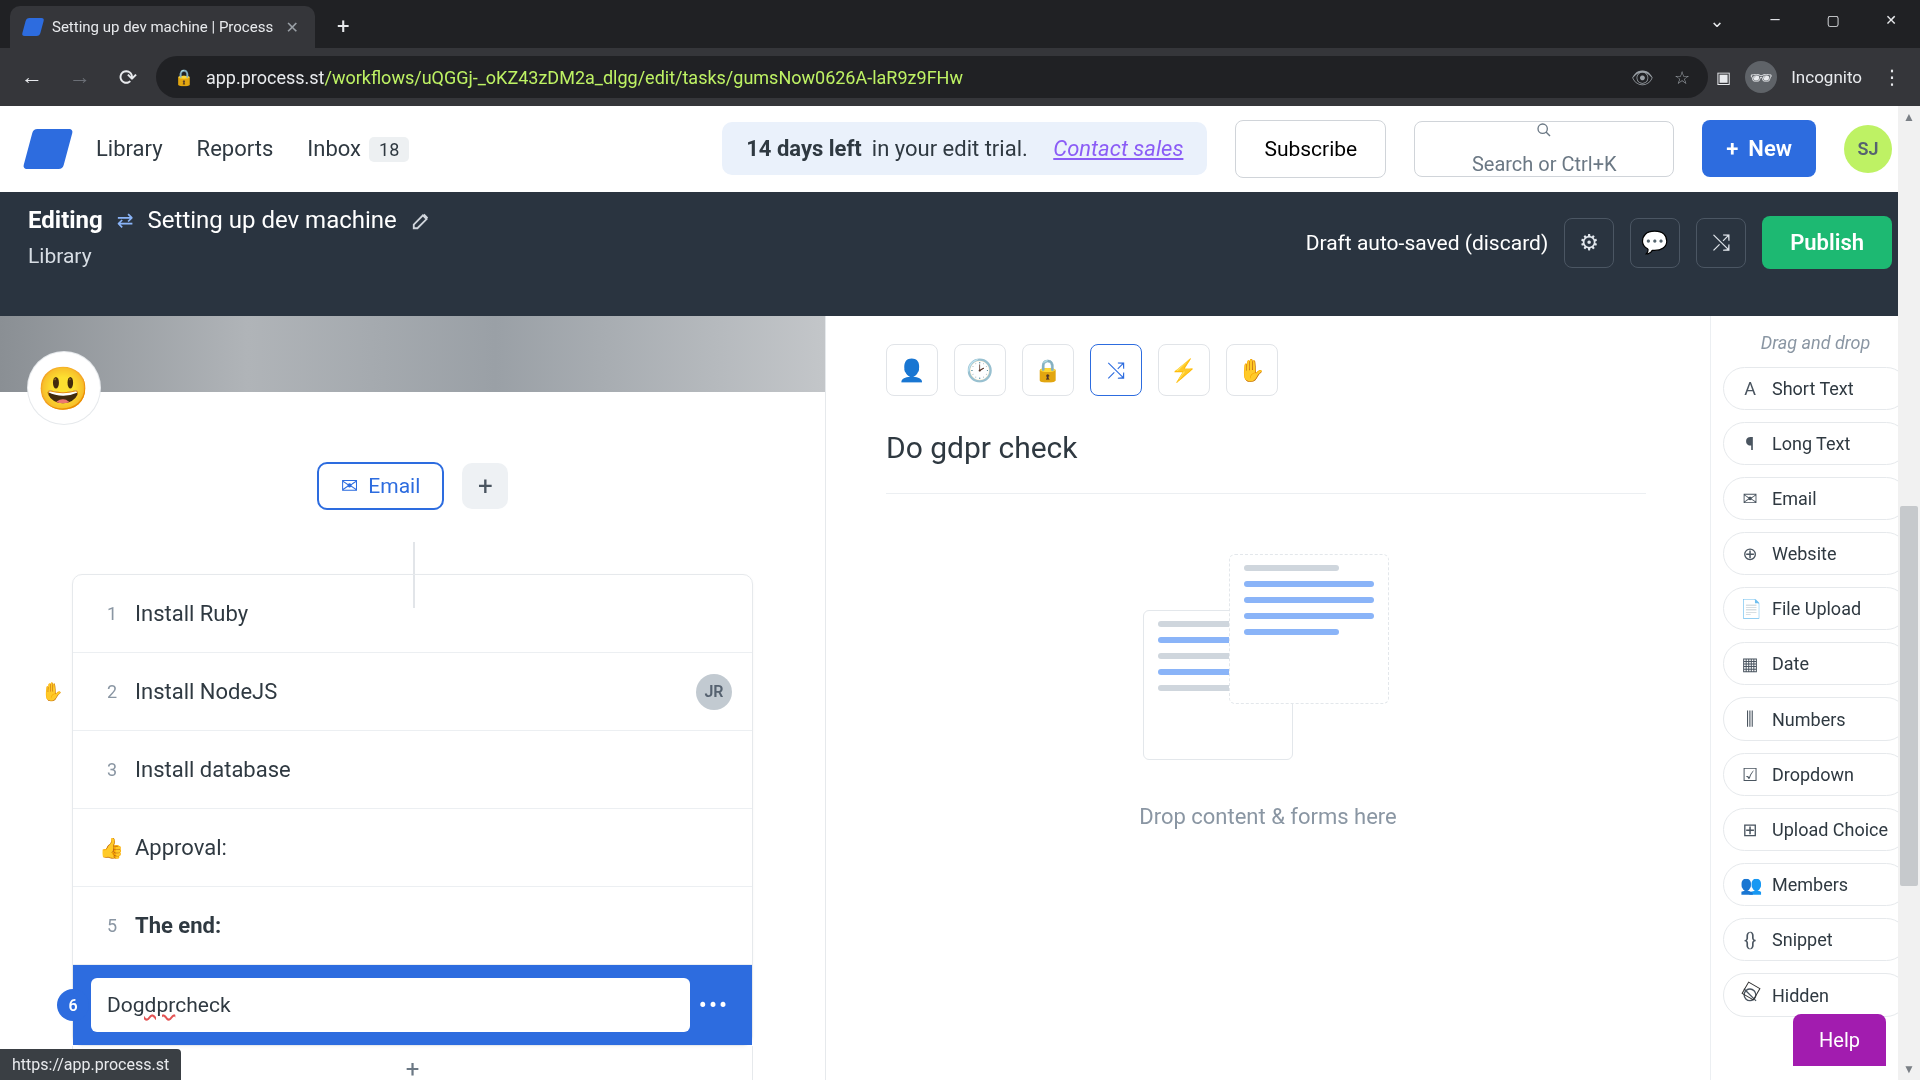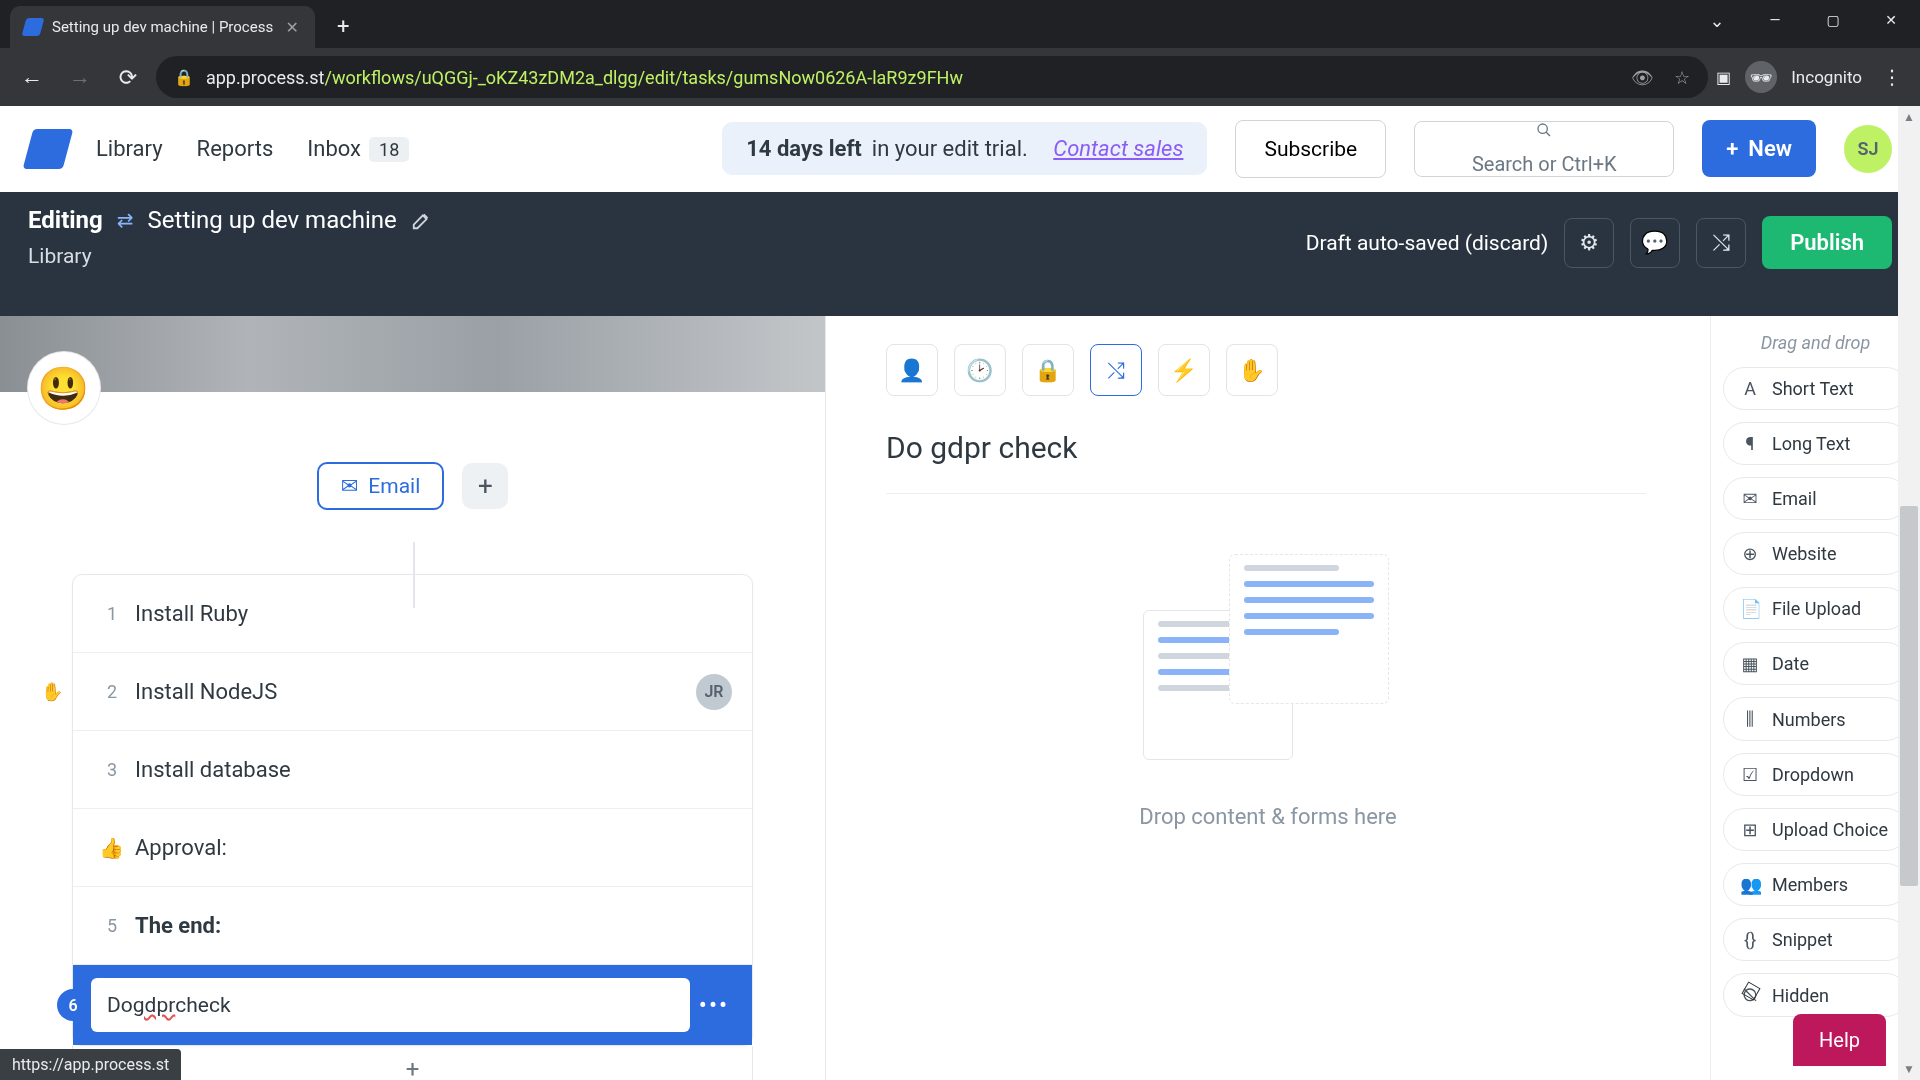--- a/index.html
+++ b/index.html
@@ -103,21 +103,21 @@
 .drop-text { font-size: 22px; color: #8a96a3; }
 .cursor-dot { position: absolute; left: 918px; top: 668px; width: 14px; height: 14px; border: 1px solid #333; transform: rotate(30deg); pointer-events: none; }
 
 
 .right-pane { width: 210px; border-left: 1px solid #eceff2; padding: 16px 12px; background: #fff; }
 .palette-title { font-style: italic; color: #8a96a3; font-size: 18px; text-align: center; margin-bottom: 14px; }
 .palette-item { border: 1px solid #e6e9ec; border-radius: 22px; padding: 10px 16px; display: flex; align-items: center; gap: 12px; font-size: 18px; color: #2f3941; margin-bottom: 12px; cursor: grab; }
 .palette-item .pi { width: 20px; text-align: center; color: #4a5560; font-size: 18px; }
 
 
-.help-btn { position: absolute; right: 34px; bottom: 14px; background: #be185d; color: #fff; font-size: 20px; padding: 14px 26px; border-radius: 8px 8px 0 0; cursor: pointer; }
+.help-btn { position: absolute; right: 34px; bottom: 14px; background: #a21caf; color: #fff; font-size: 20px; padding: 14px 26px; border-radius: 8px 8px 0 0; cursor: pointer; }
 
 
 .status-link { position: absolute; left: 0; bottom: 0; background: #3a3f44; color: #e8eaed; font-size: 16px; padding: 6px 12px; border-radius: 0 4px 0 0; }
 
 
 .fake-scroll { position: absolute; right: 0; top: 106px; width: 22px; bottom: 0; background: #f1f1f1; }
 .fake-scroll .arrow { height: 22px; display: flex; align-items: center; justify-content: center; color: #7a7f85; font-size: 12px; cursor: pointer; }
 .fake-scroll .thumb { position: absolute; right: 2px; width: 18px; background: #c6c9cc; border-radius: 2px; }
 
 svg { display: block; }

